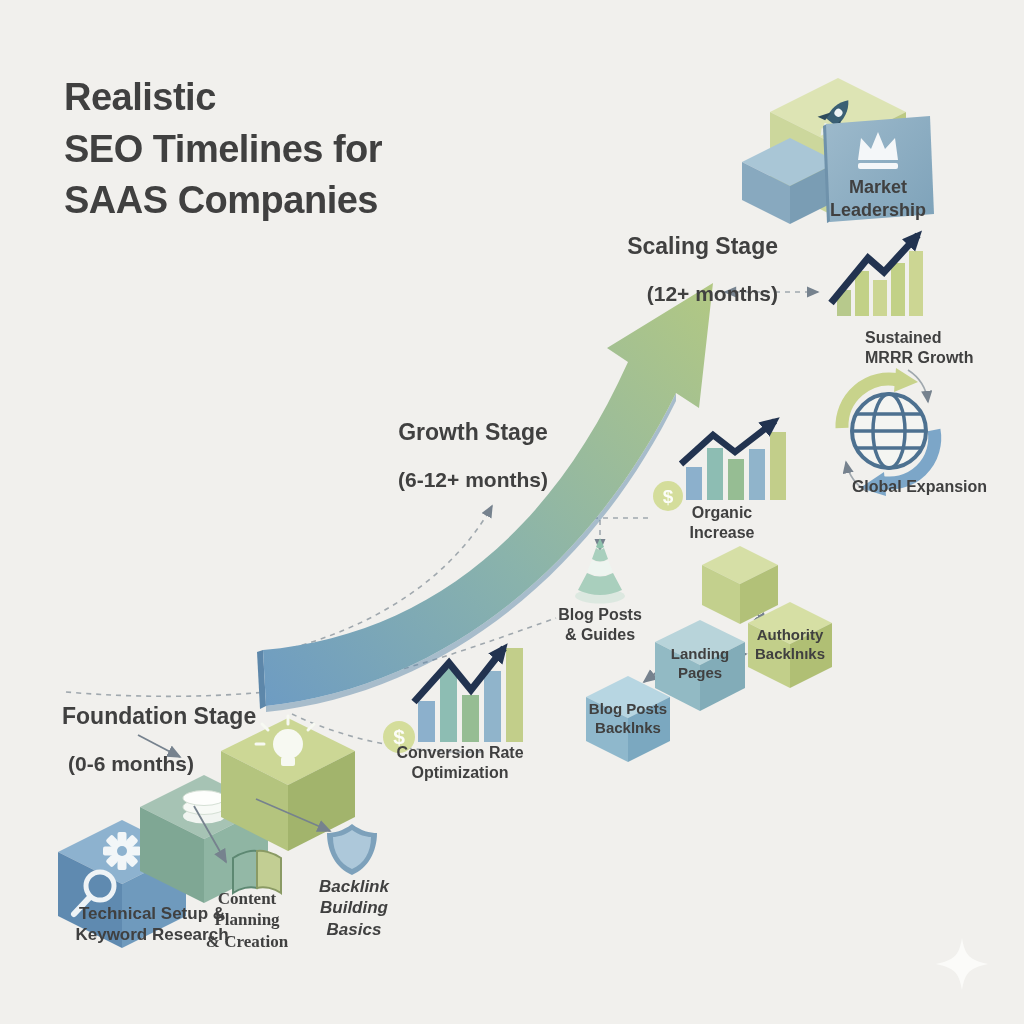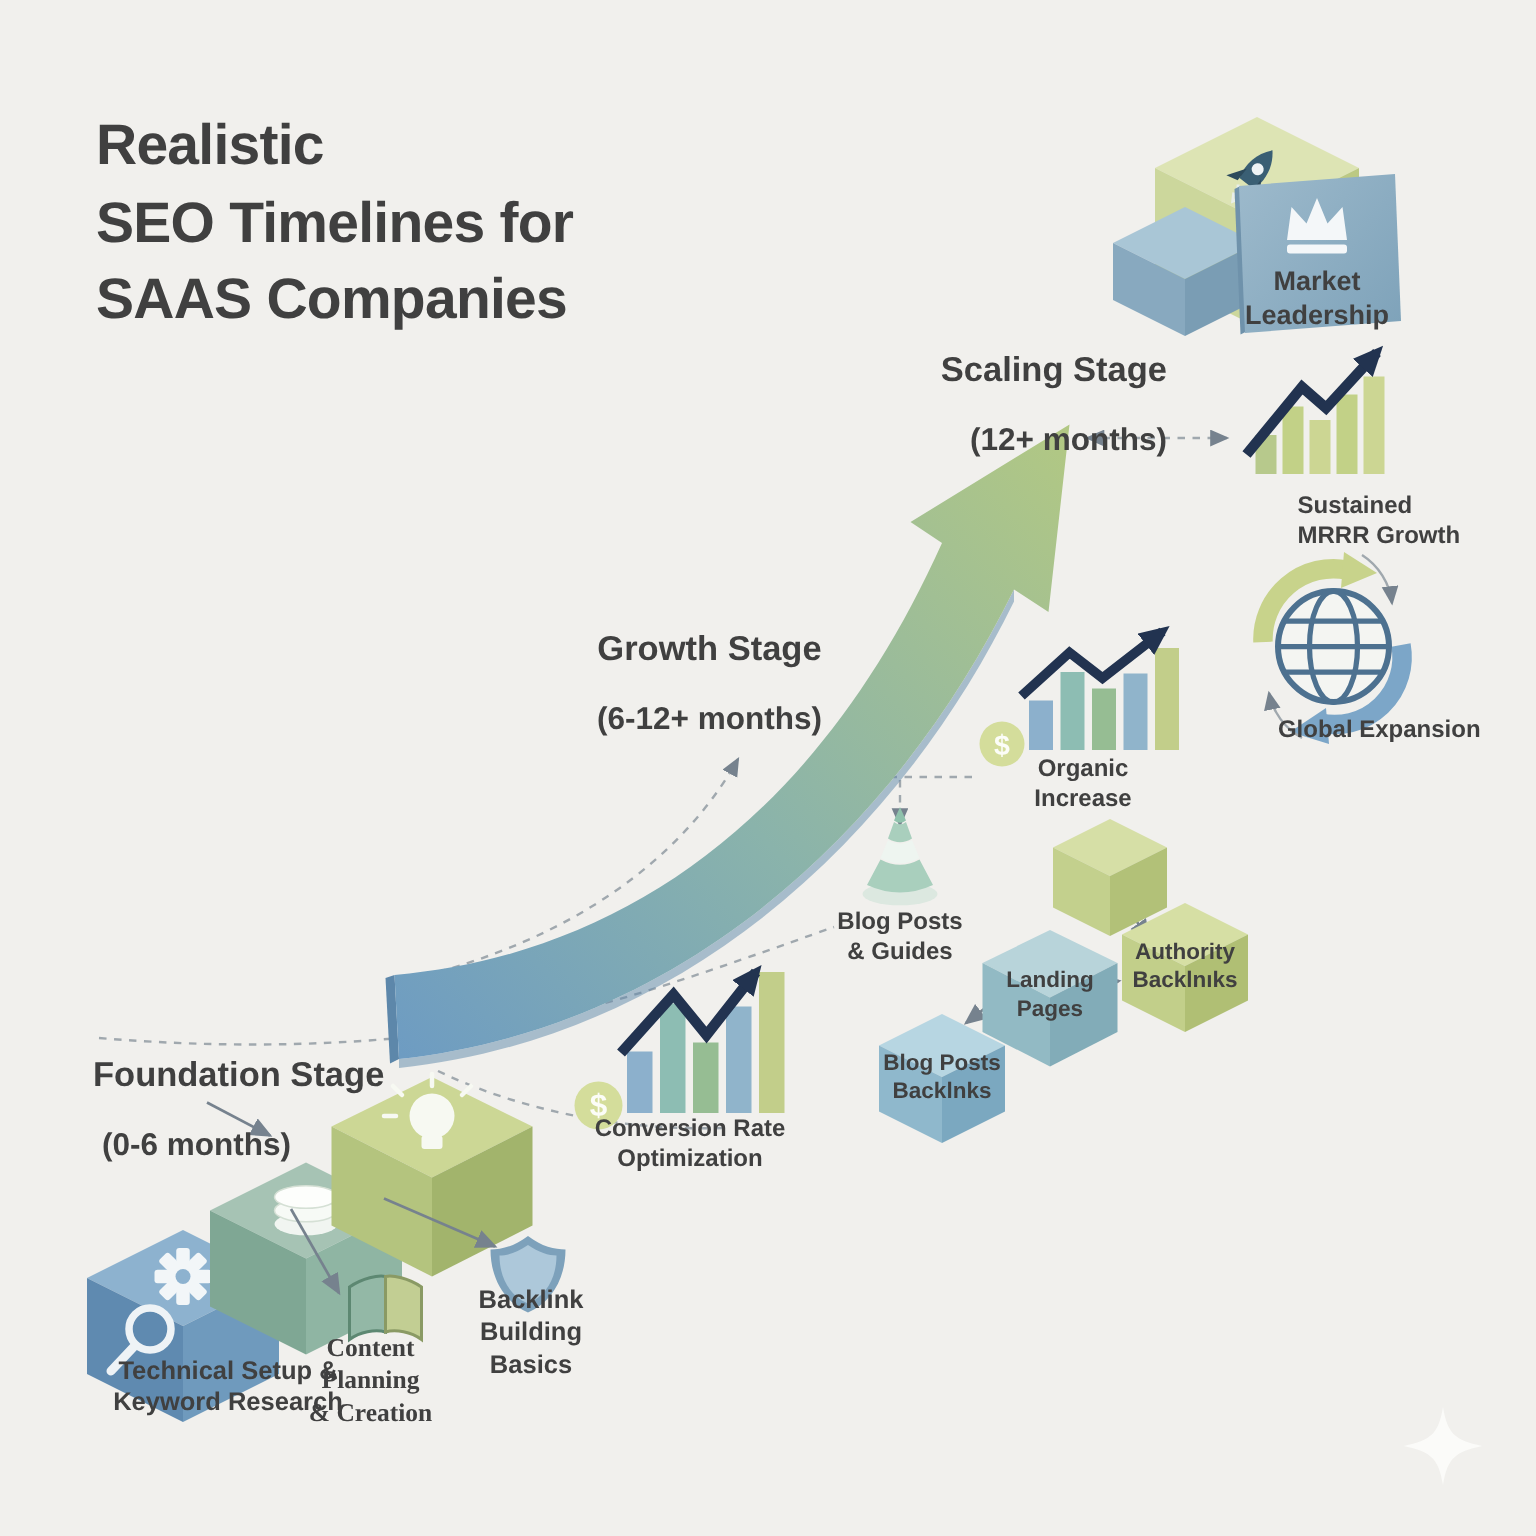--- a/index.html
+++ b/index.html
@@ -262,21 +262,21 @@
   <div class="stage-range" style="padding-left:6px;">(0-6 months)</div>
 </div>
 
 <div class="txt center lbl-lg" style="left:47px; top:903px; width:210px;">Technical Setup &amp;
 Keyword Research</div>
 
 <div class="txt center lbl-lg" style="left:197px; top:888px; width:100px;font-family:Liberation Serif, serif;">Content
 Planning
 &amp; Creation</div>
 
-<div class="txt center lbl-lg" style="left:304px; top:856px; width:100px;">Backlink
+<div class="txt center lbl-lg" style="left:304px; top:876px; width:100px;font-style:italic;">Backlink
 Building
 Basics</div>
 
 <div class="txt center lbl" style="left:380px; top:743px; width:160px;">Conversion Rate
 Optimization</div>
 
 <div class="txt center lbl" style="left:540px; top:605px; width:120px;">Blog Posts
 &amp; Guides</div>
 
 <div class="txt center lbl" style="left:662px; top:503px; width:120px;">Organic

